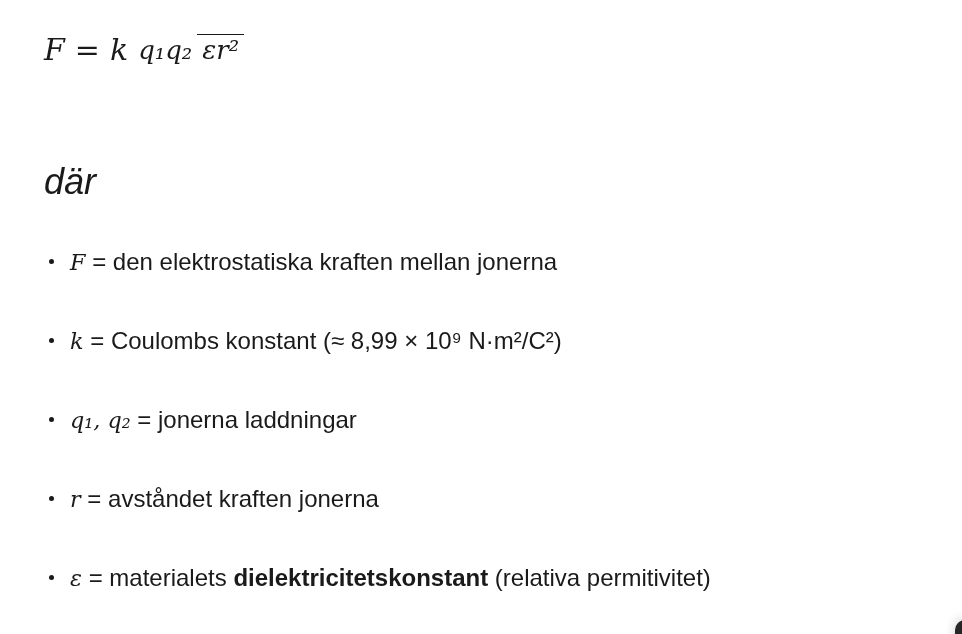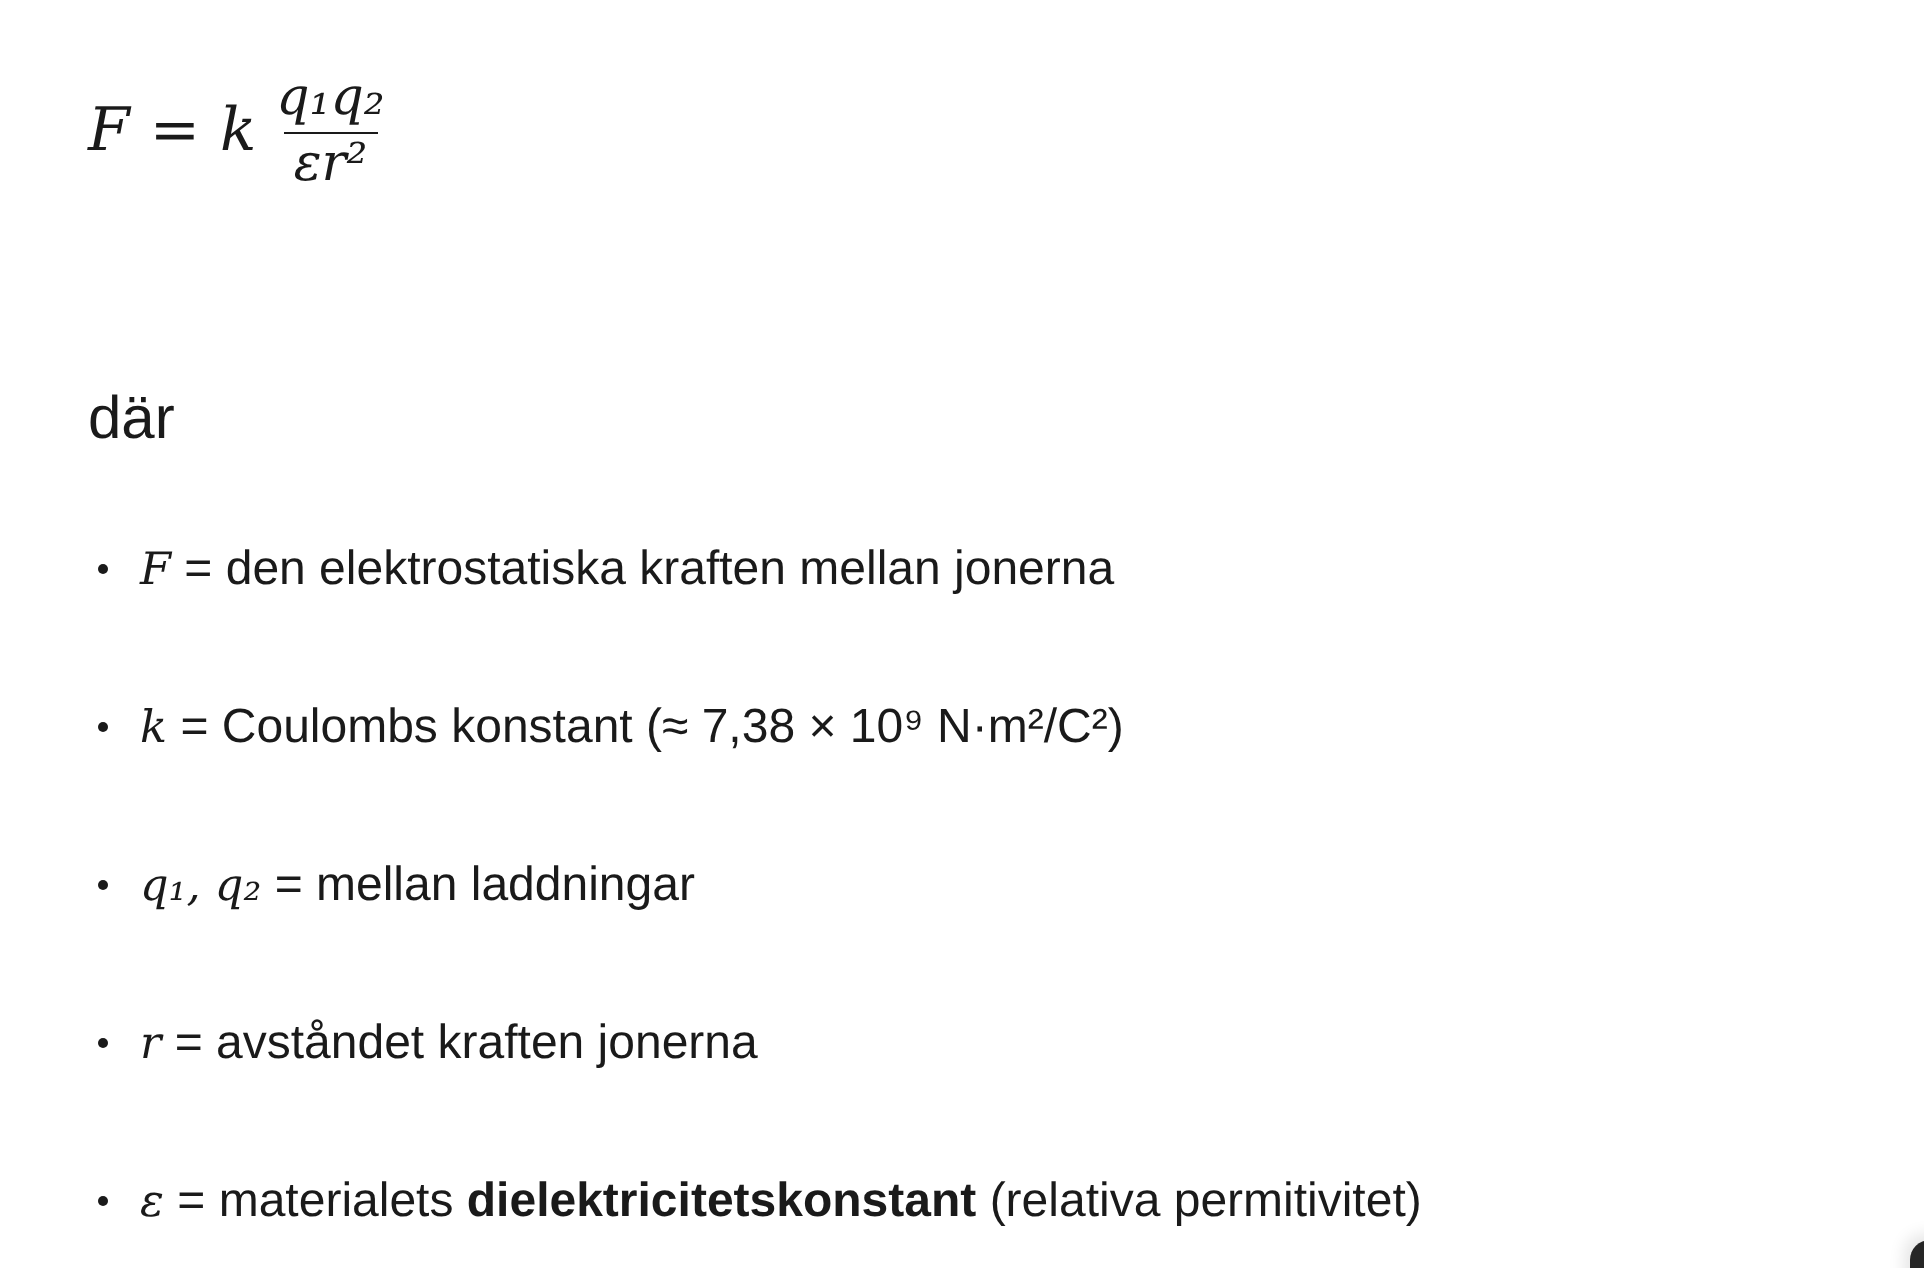--- a/index.html
+++ b/index.html
@@ -31,38 +31,39 @@
   }
   .f-eq {
     margin: 0 10px;
     font-style: normal;
   }
   .f-coeff {
     margin-right: 5px;
   }
   .frac {
     display: inline-flex;
-    flex-direction: column;
+    flex-direction: row;
     align-items: center;
     font-size: 26px;
     line-height: 1.22;
   }
   .frac .num {
     padding: 0 5px;
   }
   .frac .den {
     border-top: 1.6px solid #1a1a1a;
     padding: 0 5px;
   }
 
   
   .intro {
     margin: 92px 0 0 0;
-    font-size: 30px;
+    font-size: 36px;
     line-height: 1.3;
+    font-style: italic;
   }
   ul.vars {
     list-style: none;
     margin: 36px 0 0 0;
     padding: 0;
   }
   ul.vars li {
     position: relative;
     padding-left: 26px;
     font-size: 24px;
@@ -122,26 +123,26 @@
 
   <ul class="vars">
     <li>
       <span class="dot"></span>
       <span class="mvar">F</span>
       <span class="desc">= den elektrostatiska kraften mellan jonerna</span>
     </li>
     <li>
       <span class="dot"></span>
       <span class="mvar">k</span>
-      <span class="desc">= Coulombs konstant (≈ 7,38 × 10⁹ N·m²/C²)</span>
+      <span class="desc">= Coulombs konstant (≈ 8,99 × 10⁹ N·m²/C²)</span>
     </li>
     <li>
       <span class="dot"></span>
       <span class="mvar">q₁, q₂</span>
-      <span class="desc">= mellan laddningar</span>
+      <span class="desc">= jonerna laddningar</span>
     </li>
     <li>
       <span class="dot"></span>
       <span class="mvar">r</span>
       <span class="desc">= avståndet kraften jonerna</span>
     </li>
     <li>
       <span class="dot"></span>
       <span class="mvar">ε</span>
       <span class="desc">= materialets</span>

